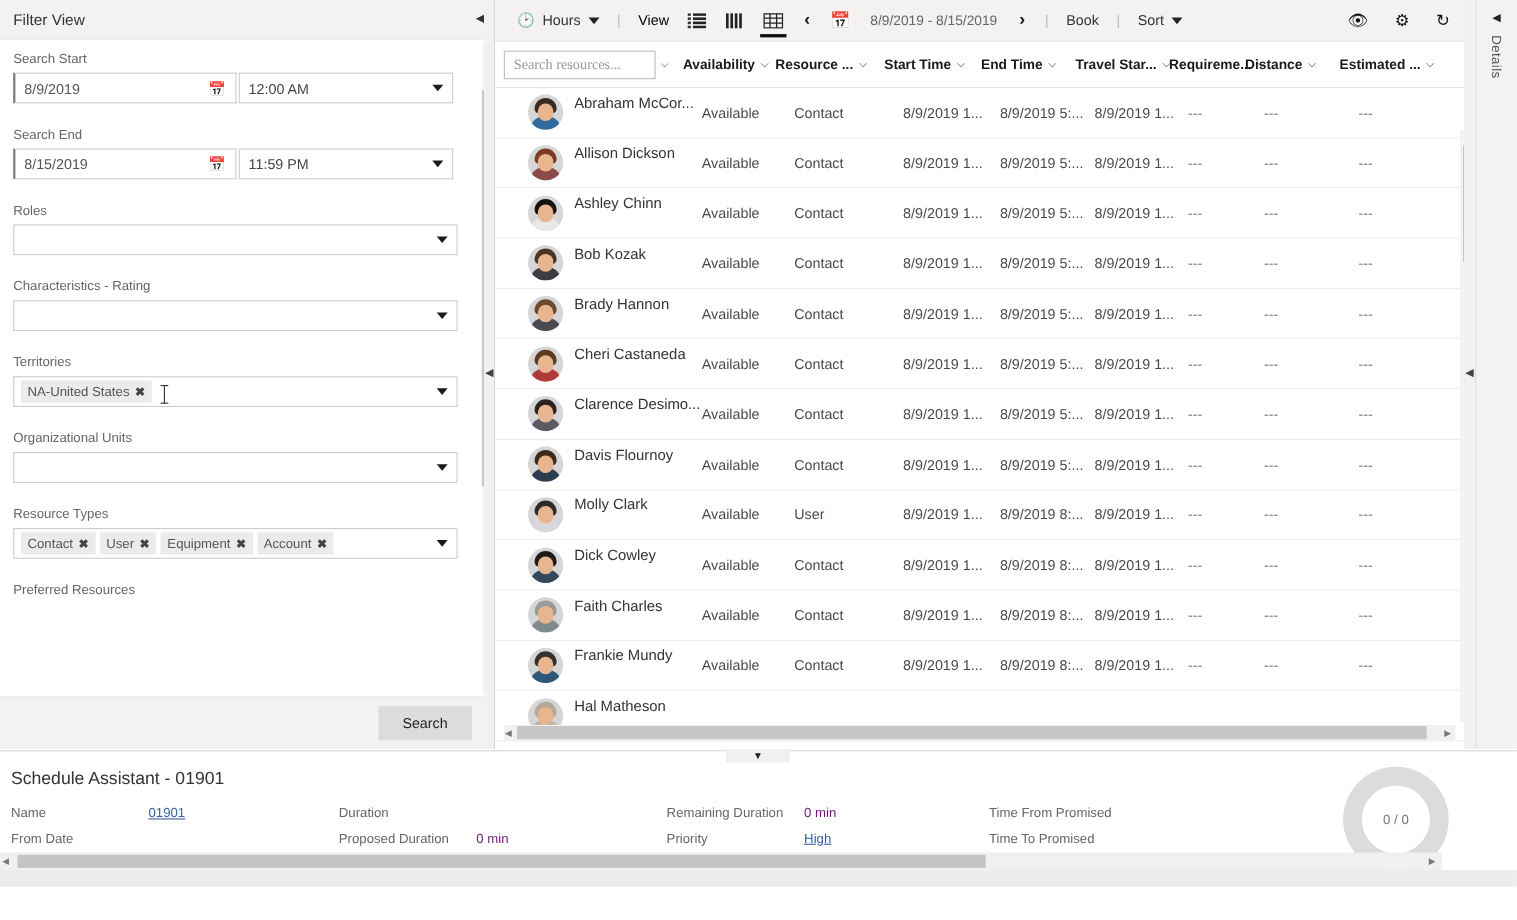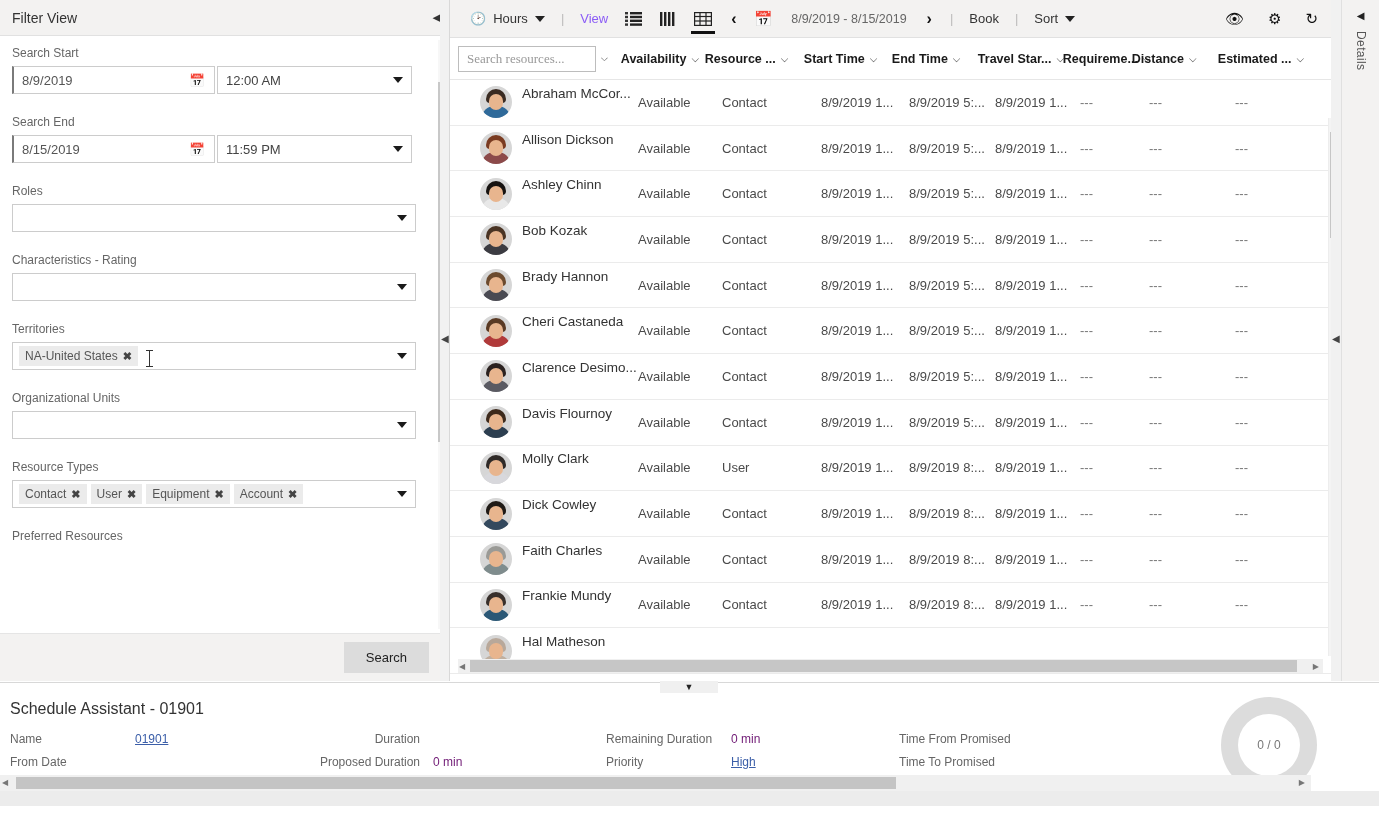--- a/index.html
+++ b/index.html
@@ -98,21 +98,21 @@
     position: absolute; left: 450px; top: 0; width: 891px; height: 681px;
     background: #fff; display: flex; flex-direction: column;
   }
   .toolbar {
     height: 38px; background: #f3f2f1; border-bottom: 1px solid #e1e1e1;
     display: flex; align-items: center; padding: 0 12px; gap: 0px;
     flex: 0 0 38px;
   }
   .tb-item { display: flex; align-items: center; gap: 7px; padding: 0 8px; cursor: pointer; }
   .tb-text { font-size: 13px; color: #333; }
-  .tb-text.muted { color: #8b5cf6; }
+  .tb-text.muted { color: #000000; }
   .tb-sep { color: #bbb; padding: 0 8px; font-size: 13px; }
   .caret-sm {
     width: 0; height: 0; border-left: 5px solid transparent;
     border-right: 5px solid transparent; border-top: 6px solid #222;
   }
   .vicon { padding: 0 9px; cursor: pointer; position: relative; height: 30px;
            display: flex; align-items: center; }
   .vicon.sel::after {
     content: ""; position: absolute; left: 6px; right: 6px; bottom: 0px;
     height: 3px; background: #111;
@@ -203,21 +203,21 @@
   }
 
   
   .bottom-panel {
     position: absolute; left: 0; top: 682px; width: 1379px; height: 124px;
     background: #fff; border-top: 1px solid #d8d8d8;
   }
   .bp-title { font-size: 16px; color: #333; padding: 17px 0 0 10px; }
   .bp-grid { display: flex; padding: 14px 0 0 10px; }
   .bp-col { display: flex; flex-direction: column; gap: 9px; }
-  .bp-col.c1 { width: 298px; } .bp-col.c2 { width: 298px; text-align: right; }
+  .bp-col.c1 { width: 298px; } .bp-col.c2 { width: 298px; }
   .bp-col.c3 { width: 293px; } .bp-col.c4 { width: 300px; }
   .bp-line { display: flex; font-size: 12px; gap: 13px; }
   .bp-key { color: #666; width: 112px; flex: 0 0 112px; }
   .bp-val { color: #701a75; }
   .bp-val.link { color: #3b5ea8; text-decoration: underline; cursor: pointer; }
   .gauge {
     position: absolute; right: 62px; top: 14px; width: 96px; height: 96px;
     border-radius: 50%; background: #dcdcdc;
     display: flex; align-items: center; justify-content: center;
   }

